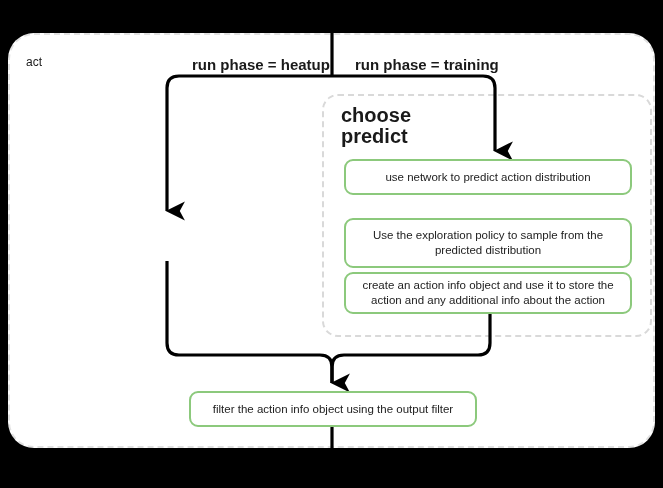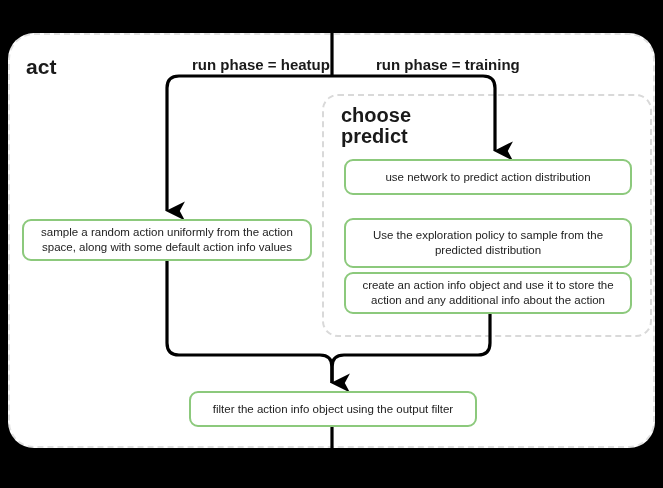--- a/index.html
+++ b/index.html
@@ -32,22 +32,22 @@
     background: #ffffff;
     border: 2px dashed #e2e2e2;
     border-radius: 26px;
     box-sizing: border-box;
   }
 
   .panel-title {
     position: absolute;
     left: 26px;
     top: 55px;
-    font-size: 21px;
-    font-weight: bold;
+    font-size: 12px;
+    font-weight: normal;
     color: #1a1a1a;
     letter-spacing: 0.1px;
   }
 
   
   .inner-panel {
     position: absolute;
     left: 322px;
     top: 94px;
     width: 330px;
@@ -94,21 +94,21 @@
 
   
   .edge-label {
     position: absolute;
     font-size: 15px;
     font-weight: bold;
     color: #1a1a1a;
     white-space: nowrap;
   }
   .label-heatup   { left: 192px; top: 56px; }
-  .label-training { left: 355px; top: 56px; margin-left: 21px; }
+  .label-training { left: 355px; top: 56px; }
 </style>
 </head>
 <body>
 
 <div id="canvas">
 
   <div class="outer-panel"></div>
 
   <div class="inner-panel"></div>
 
@@ -135,21 +135,20 @@
   <div class="panel-title">act</div>
 
   <div class="inner-title">
     <div>choose</div>
     <div>predict</div>
   </div>
 
   <div class="edge-label label-heatup">run phase = heatup</div>
   <div class="edge-label label-training">run phase = training</div>
 
-  <div class="gbox gbox-heatup">sample a random action uniformly from the action space, along with some default action info values</div>
 
   <div class="gbox gbox-predict">use network to predict action distribution</div>
 
   <div class="gbox gbox-explore">Use the exploration policy to sample from the predicted distribution</div>
 
   <div class="gbox gbox-filter">filter the action info object using the output filter</div>
 
   <div class="gbox gbox-store">create an action info object and use it to store the action and any additional info about the action</div>
 
 </div>

